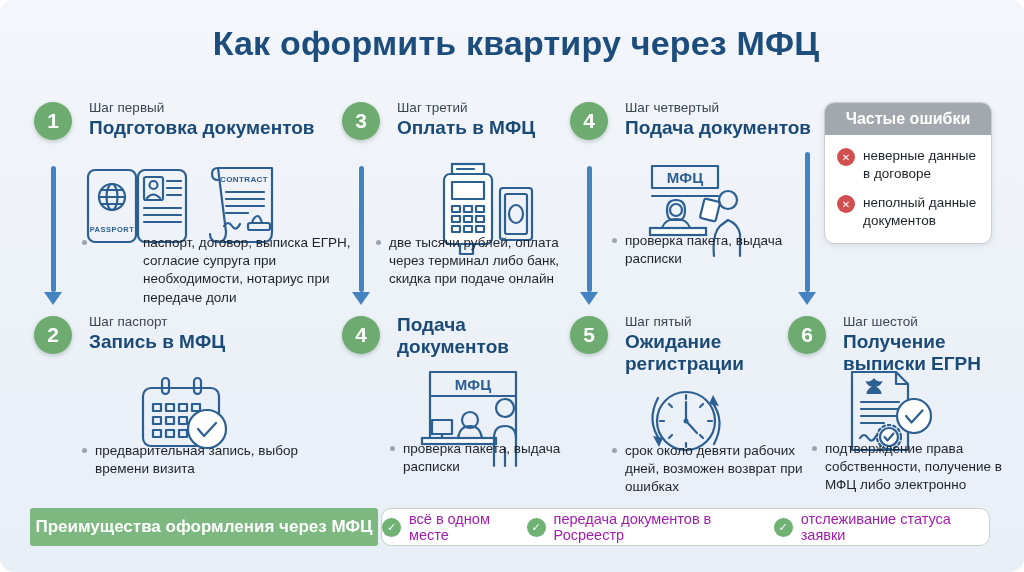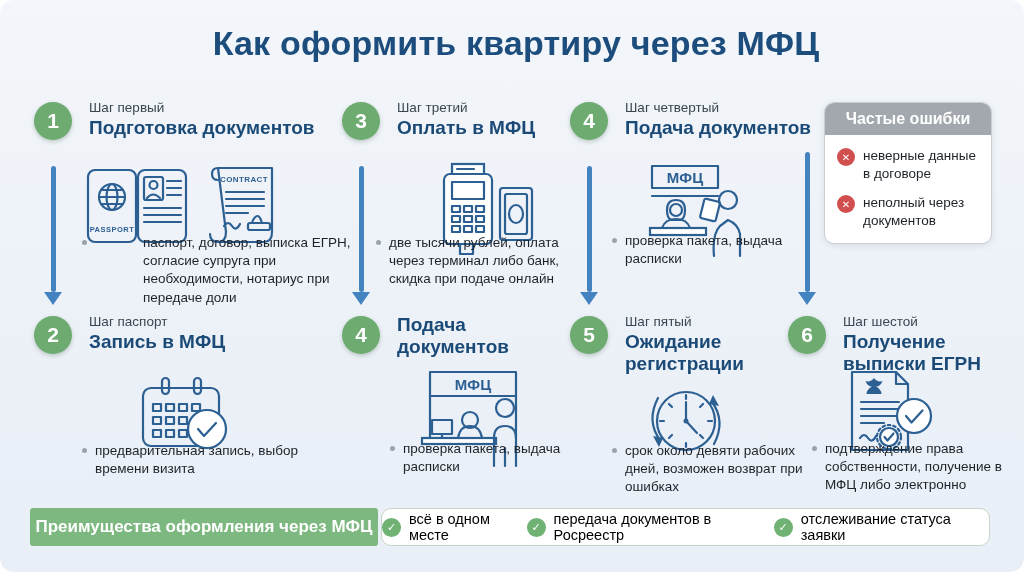--- a/index.html
+++ b/index.html
@@ -36,21 +36,21 @@
   
   .benefit-pill{position:absolute;left:30px;top:508px;width:348px;height:38px;background:#7cb87f;
           border-radius:3px;color:#fff;font-size:17px;font-weight:bold;display:flex;
           align-items:center;justify-content:center;}
   .benefit-box{position:absolute;left:381px;top:508px;width:609px;height:38px;background:#fff;
           border:1.5px solid #c8d4c8;border-radius:10px;box-sizing:border-box;display:flex;
           align-items:center;justify-content:space-evenly;}
   .benefit{display:flex;align-items:center;}
   .check-circle{width:19px;height:19px;border-radius:50%;background:#6fb274;color:#fff;
           font-size:11px;display:flex;align-items:center;justify-content:center;margin-right:8px;flex:0 0 19px;}
-  .benefit-text{font-size:14.5px;color:#000000;}
+  .benefit-text{font-size:14.5px;color:#a21caf;}
   .icon{position:absolute;margin-top:16px;}
   .icon svg{display:block;}
   .ic{stroke:#2c5f92;stroke-width:2.2;fill:none;stroke-linecap:round;stroke-linejoin:round;}
   .icf{fill:#2c5f92;stroke:none;}
   .icw{fill:#ffffff;stroke:#2c5f92;stroke-width:2.2;}
   .ictxt{fill:#2c5f92;font-weight:bold;stroke:none;}
 </style>
 </head>
 <body>
 
@@ -270,21 +270,21 @@
 
   <div class="mistakes">
     <div class="mistakes-header">Частые ошибки</div>
     <div class="mistakes-body">
       <div class="mistake">
         <span class="x-circle">✕</span>
         <span class="mistake-text">неверные данные в договоре</span>
       </div>
       <div class="mistake">
         <span class="x-circle">✕</span>
-        <span class="mistake-text">неполный через документов</span>
+        <span class="mistake-text">неполный данные документов</span>
       </div>
     </div>
   </div>
 
   <div class="step" style="left:788px;top:314px;">
     <div class="step-circle">6</div>
     <div class="step-text">
       <div class="step-label">Шаг шестой</div>
       <div class="step-title" style="width:145px;">Получение выписки ЕГРН</div>
     </div>

